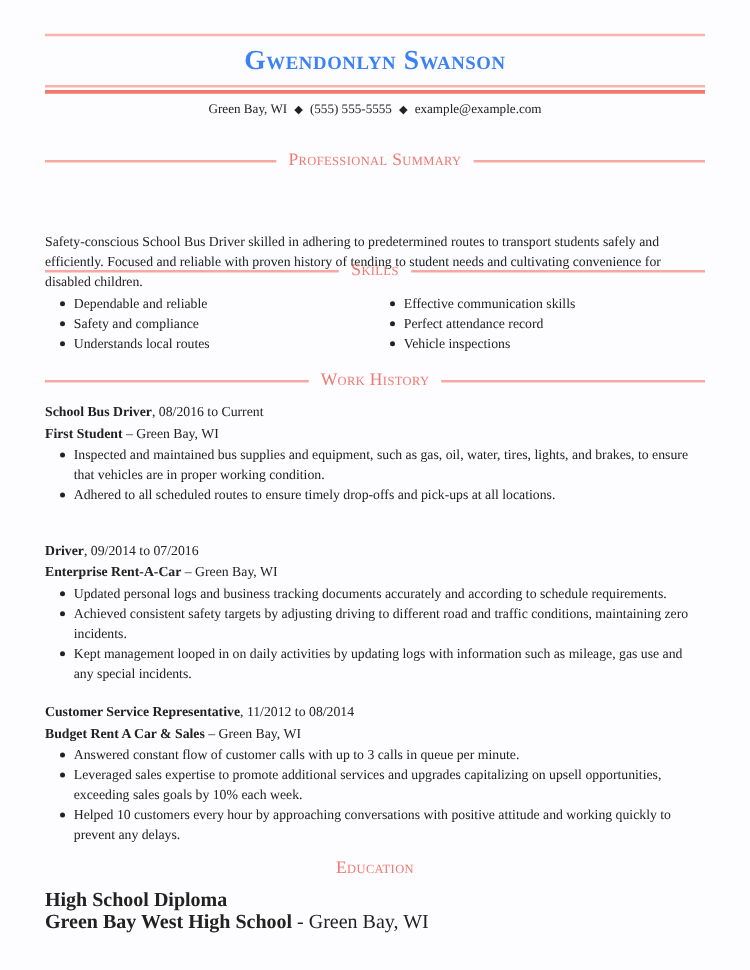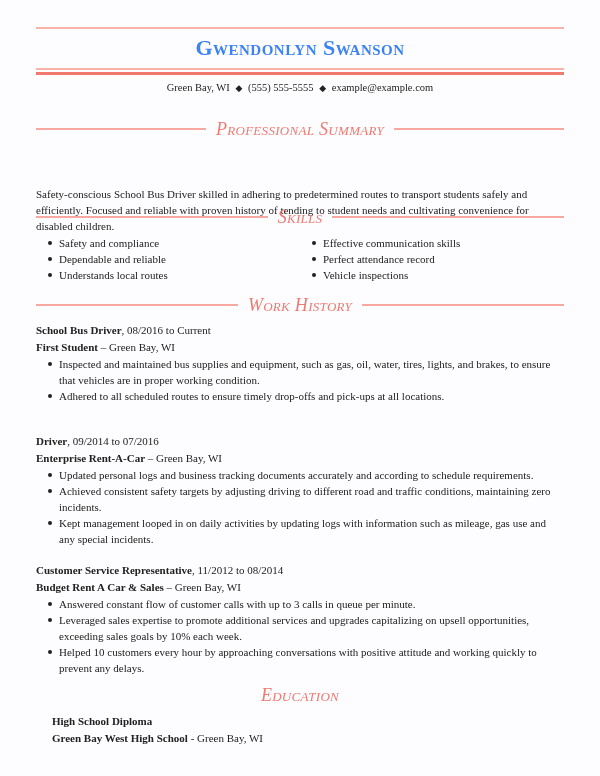--- a/index.html
+++ b/index.html
@@ -10,38 +10,38 @@
     .name { position: absolute; left: 0; right: 0; top: 35px; text-align: center;
       font-size: 22px; font-weight: bold; color: #3b82f6; font-variant: small-caps;
       letter-spacing: 0.5px; }
     .double-line-1 { position: absolute; left: 0; right: 0; top: 68px; height: 2px; background: #f9b3a8; }
     .double-line-2 { position: absolute; left: 0; right: 0; top: 72px; height: 3px; background: #f2786e; }
     .contact { position: absolute; left: 0; right: 0; top: 82px; text-align: center; font-size: 10.5px; color: #222; }
     .contact .sep { font-size: 9px; margin: 0 3px; }
 
     .section-head { position: absolute; left: 0; right: 0; display: flex; align-items: center; }
     .section-head .line { flex: 1; height: 2px; background: #f7a8a0; }
-    .section-head .title { padding: 0 10px; font-size: 18px; color: #ee7a72;
-      font-variant: small-caps; letter-spacing: 0.3px; line-height: 14px; font-style: italic; }
+    .section-head .title { padding: 0 10px; font-size: 14px; color: #ee7a72;
+      font-variant: small-caps; letter-spacing: 0.3px; line-height: 14px; }
 
     .para { position: absolute; left: 0; right: 0; font-size: 11px; line-height: 16px; color: #222; margin-top: 38px; }
 
     .skills { position: absolute; left: 0; right: 0; display: flex; }
     .skills ul { margin: 0; padding-left: 23px; list-style: none; width: 50%; box-sizing: border-box; }
     .skills li, .bullets li { position: relative; font-size: 11px; line-height: 16px; }
     .skills li::before, .bullets li::before { content: ""; position: absolute; left: -11px; top: 6px;
       width: 4px; height: 4px; border-radius: 50%; background: #222; }
 
     .job { position: absolute; left: 0; right: 0; font-size: 11px; line-height: 16px; }
     .job .line1, .job .line2 { line-height: 16.5px; }
     .bold { font-weight: bold; }
     .bullets { margin: 1px 0 0 0; padding-left: 23px; list-style: none; }
     .bullets li { line-height: 16px; margin-bottom: 0; }
 
-    .edu { position: absolute; left: 16px; right: 0; font-size: 11px; line-height: 16.5px; }
+    .edu { position: absolute; left: 0; right: 0; font-size: 16px; line-height: 16.5px; }
   </style>
 </head>
 <body>
 
 <div class="page">
   <div class="top-line"></div>
   <div class="name">Gwendonlyn Swanson</div>
   <div class="double-line-1"></div>
   <div class="double-line-2"></div>
   <div class="contact">
@@ -59,22 +59,22 @@
   </div>
   <div class="para" style="top:148px;">Safety-conscious School Bus Driver skilled in adhering to predetermined routes to transport students safely and efficiently. Focused and reliable with proven history of tending to student needs and cultivating convenience for disabled children.</div>
 
   <div class="section-head" style="top:210px;">
     <div class="line"></div>
     <div class="title">Skills</div>
     <div class="line"></div>
   </div>
   <div class="skills" style="top:235px;">
     <ul>
+      <li>Dependable and reliable</li>
       <li>Safety and compliance</li>
-      <li>Dependable and reliable</li>
       <li>Understands local routes</li>
     </ul>
     <ul style="padding-left:23px;">
       <li>Effective communication skills</li>
       <li>Perfect attendance record</li>
       <li>Vehicle inspections</li>
     </ul>
   </div>
 
   <div class="section-head" style="top:298px;">

